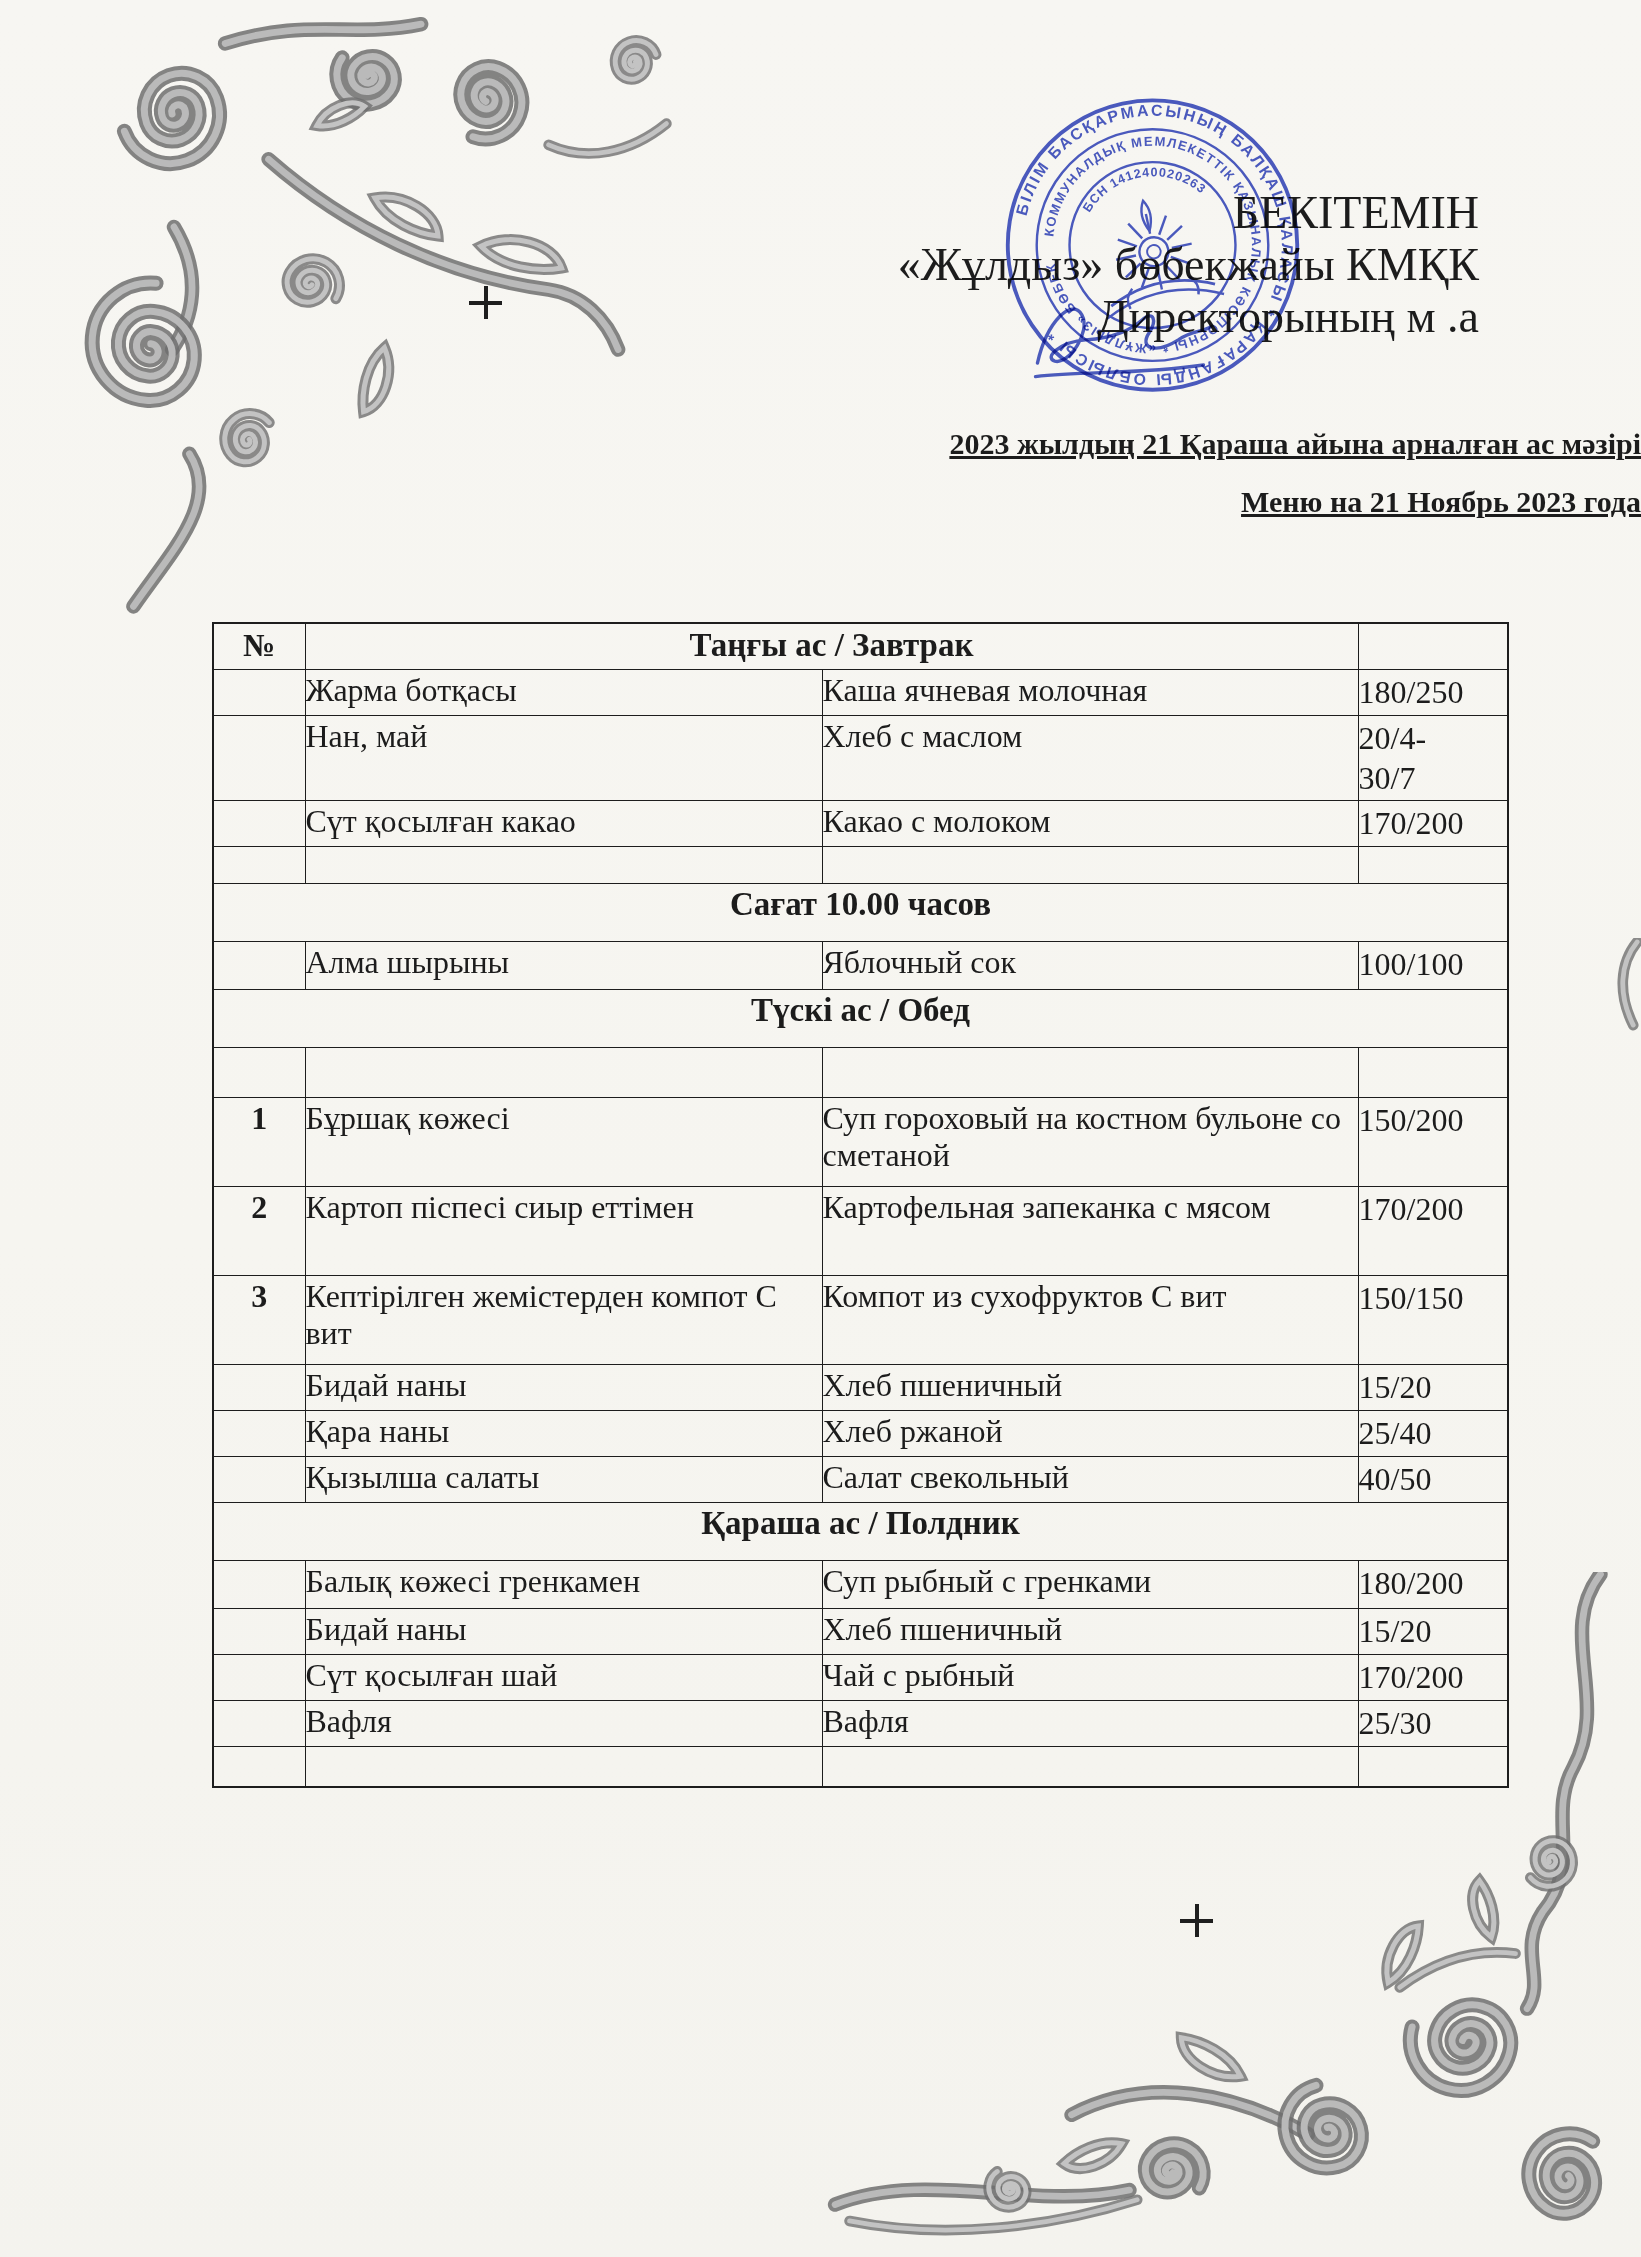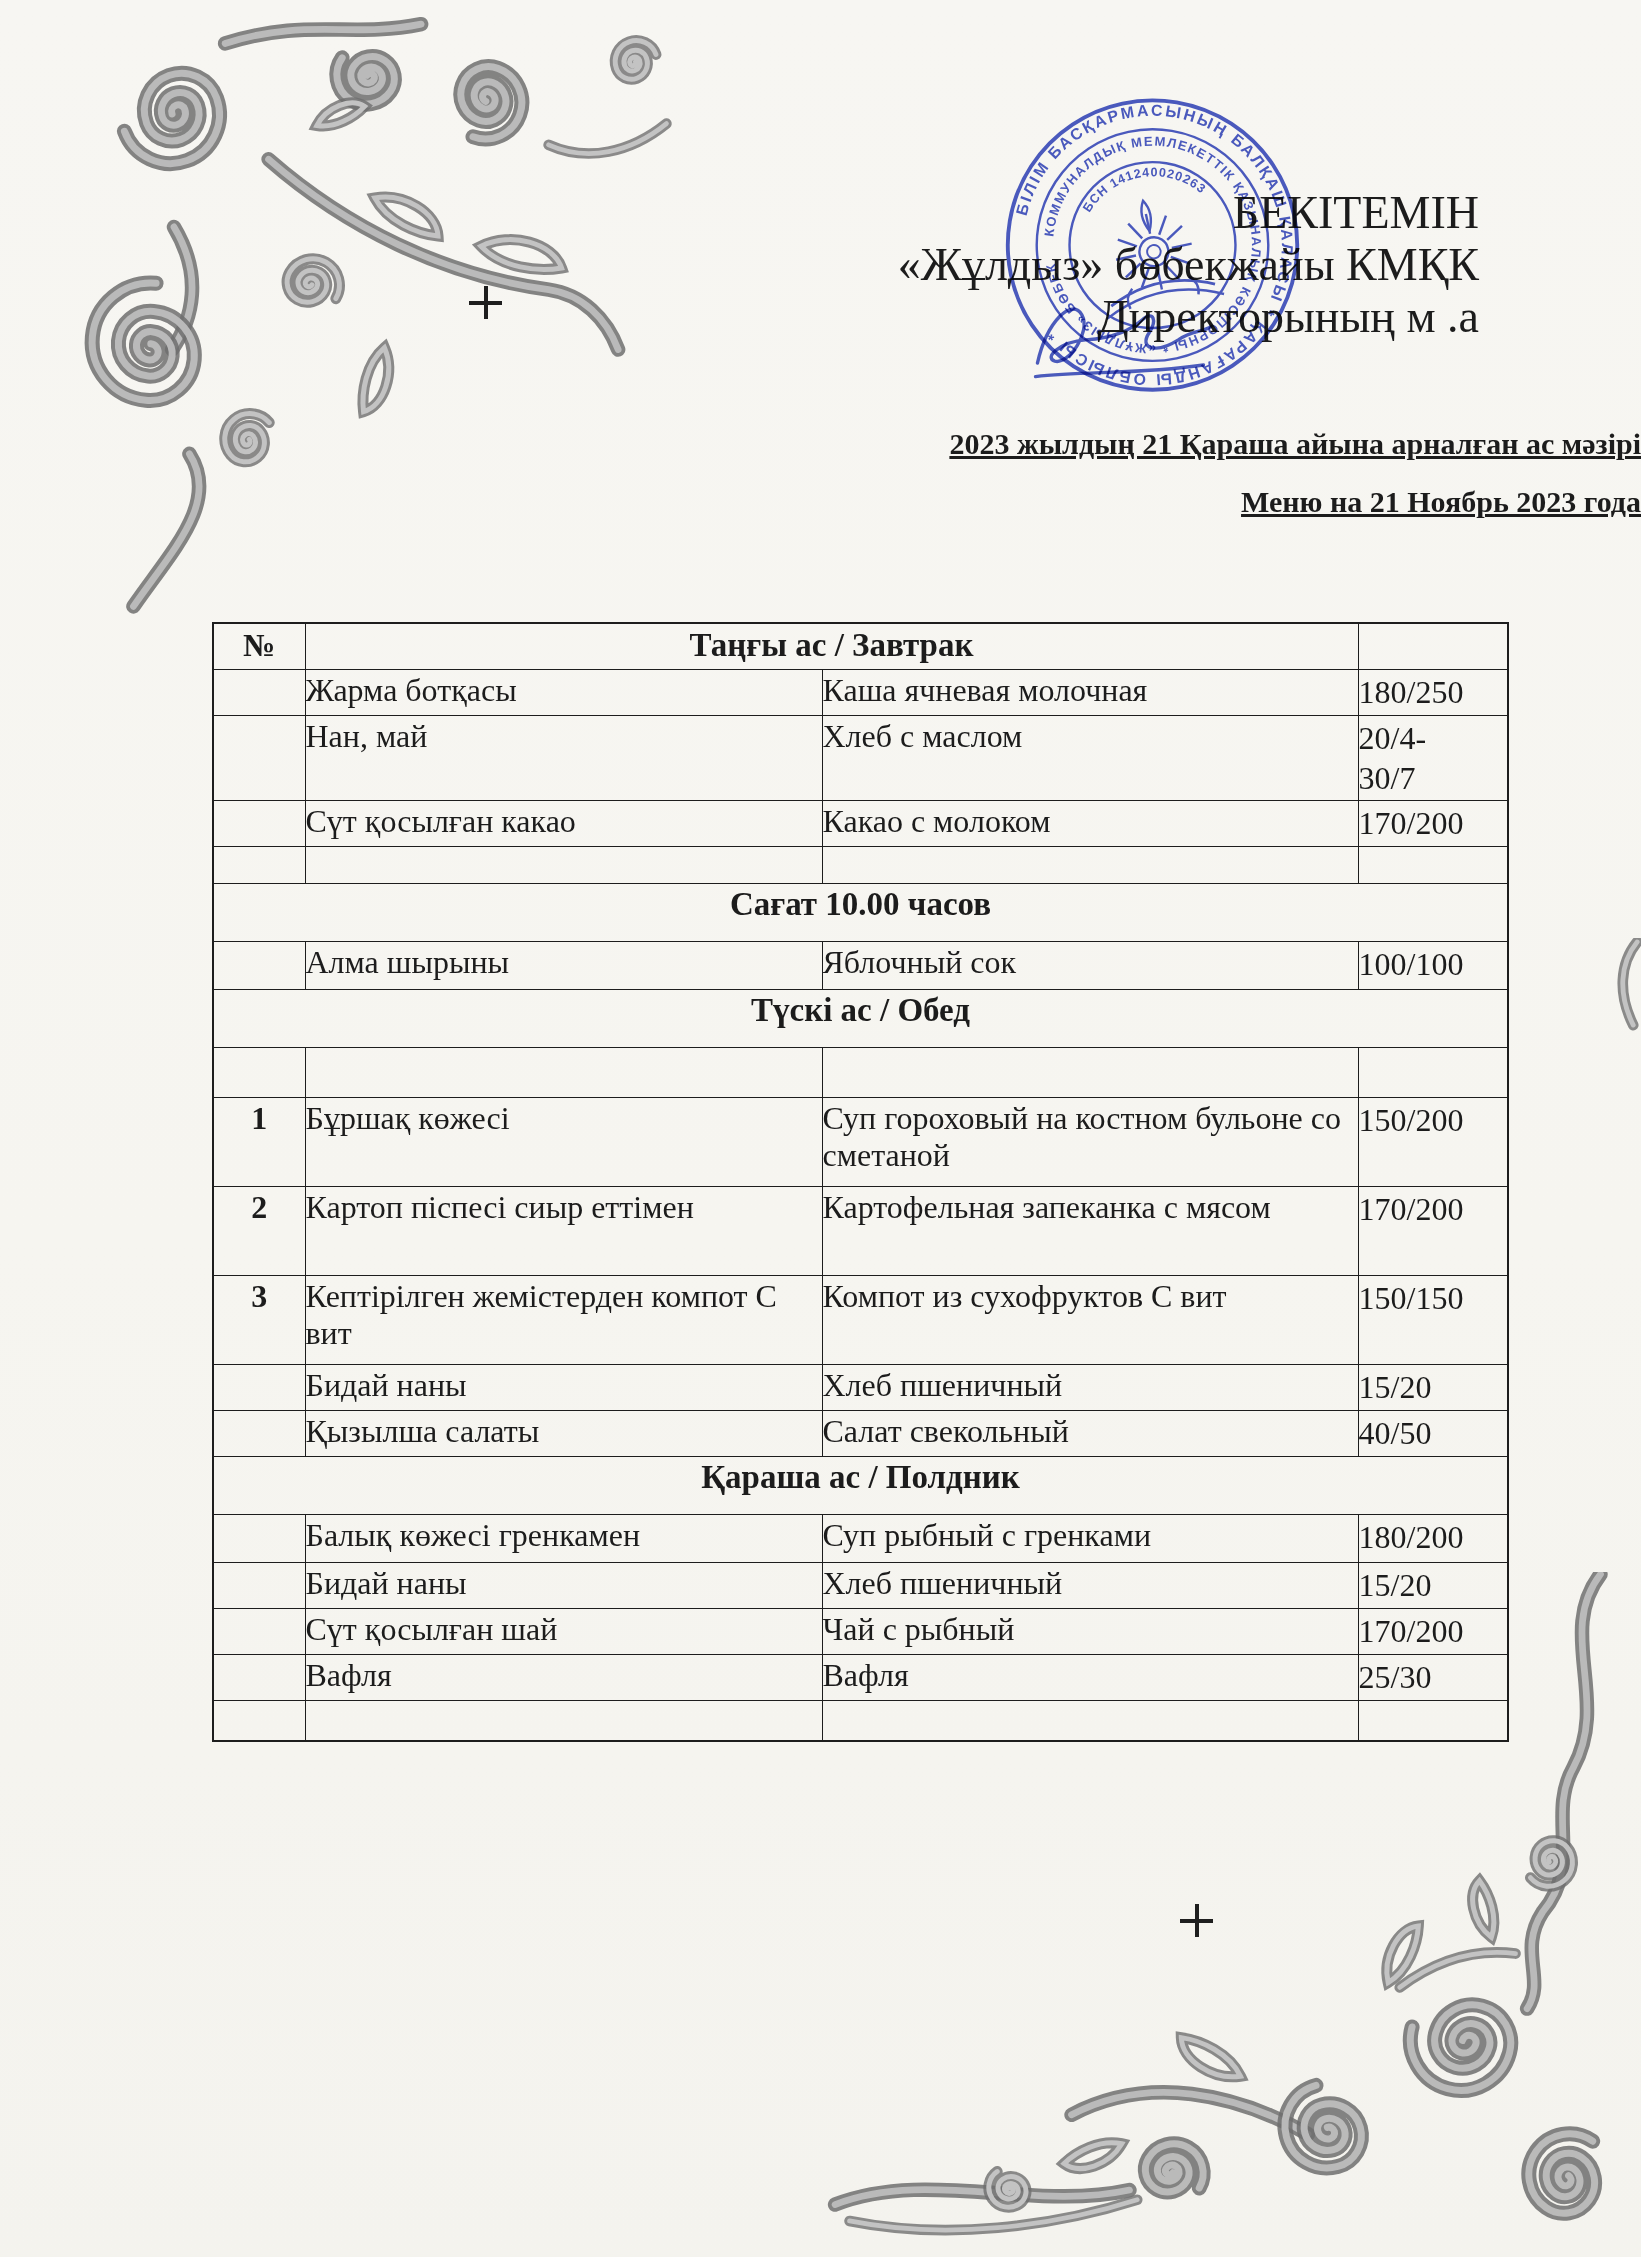--- a/index.html
+++ b/index.html
@@ -271,20 +271,26 @@
           <td class="cp">150/150</td>
         </tr>
         <tr class="h48">
           <td class="cn"></td>
           <td class="ck">Бидай наны</td>
           <td class="cr">Хлеб пшеничный</td>
           <td class="cp">15/20</td>
         </tr>
         <tr class="h48">
           <td class="cn"></td>
+          <td class="ck">Қара наны</td>
+          <td class="cr">Хлеб ржаной</td>
+          <td class="cp">25/40</td>
+        </tr>
+        <tr class="h48">
+          <td class="cn"></td>
           <td class="ck">Қызылша  салаты</td>
           <td class="cr">Салат свекольный</td>
           <td class="cp">40/50</td>
         </tr>
         <tr class="h60">
           <td class="cs" colspan="4">Қараша ас / Полдник</td>
         </tr>
         <tr class="h50">
           <td class="cn"></td>
           <td class="ck">Балық  көжесі гренкамен</td>

